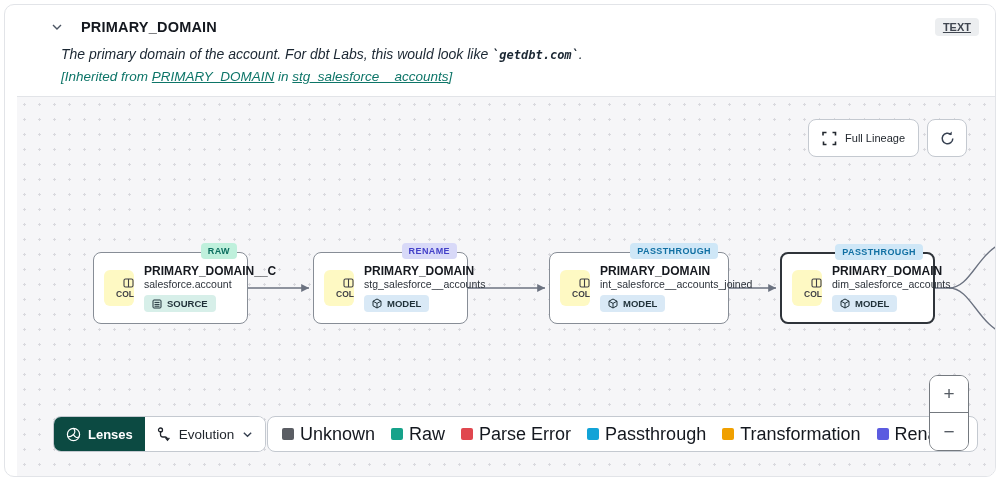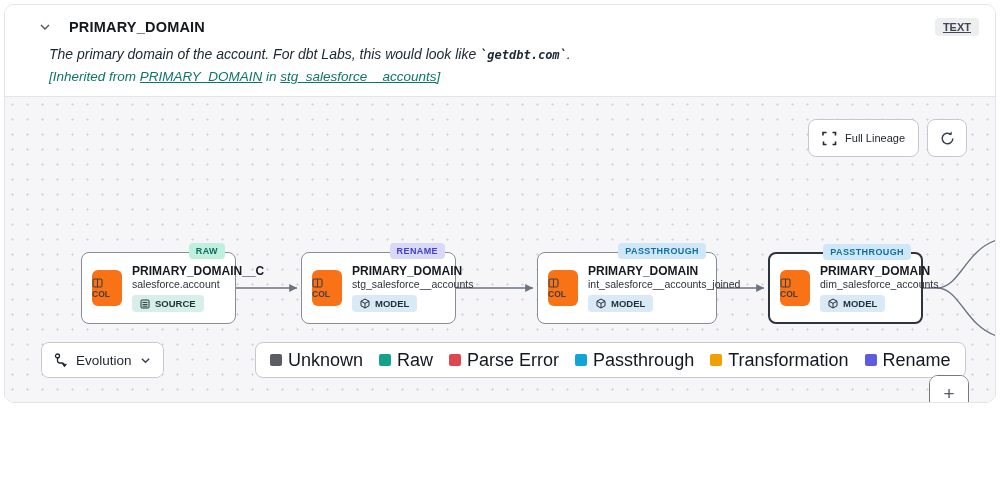--- a/index.html
+++ b/index.html
@@ -1,23 +1,23 @@
 <!DOCTYPE html>
 <html><head>
 <meta charset="utf-8">
 <style>
   html,body { margin:0; padding:0; }
   body {
     width:1008px; height:485px; background:#ffffff;
     font-family:"Liberation Sans", sans-serif; position:relative; overflow:hidden;
   }
   .panel {
-    position:absolute; left:4px; top:4px; width:992px; height:399px;
+    position:absolute; left:4px; top:4px; width:992px; height:473px;
     border:1px solid #e2e4e8; border-radius:10px; background:#fff;
-    box-sizing:border-box; display:flex; flex-direction:column; overflow:hidden;
+    box-sizing:border-box; display:flex; flex-direction:column; overflow:hidden;padding-left:12px;
   }
   
   .header { padding:12px 16px 12px 16px; background:#fff; }
   .header-row1 { display:flex; align-items:center; }
   .chev-btn { width:20px; height:20px; margin-left:14px; display:flex; align-items:center; justify-content:center; cursor:pointer; }
   .page-title { margin-left:14px; font-size:14.5px; font-weight:700; color:#14181f; letter-spacing:0.2px; }
   .spacer { flex:1; }
   .type-badge { background:#eceef0; color:#404650; font-size:11px; font-weight:600; padding:3px 8px; border-radius:4px;text-decoration:underline; }
   .desc { margin:9px 0 0 28px; font-style:italic; font-size:14px; color:#1b2733; }
   .desc .code { font-family:"DejaVu Sans Mono", monospace; font-weight:700; font-size:12px; }
@@ -39,22 +39,22 @@
   }
   .node.selected { border:2px solid #2f343a; }
   .status-badge {
     position:absolute; top:-10px; right:10px; font-size:9px; font-weight:700;
     padding:3px 7px; border-radius:4px; letter-spacing:0.4px;
   }
   .badge-raw { background:#bff0dc; color:#0b6e5f; }
   .badge-rename { background:#d8d9f8; color:#4340c8; }
   .badge-passthrough { background:#cfe7f7; color:#1170a3; }
   .col-chip {
-    min-width:30px; height:36px; background:#f97316; border-radius:6px;
-    display:flex; flex-direction:column; align-items:flex-start; justify-content:center;
+    min-width:30px; height:36px; background:#fef9c3; border-radius:6px;
+    display:flex; flex-direction:column; align-items:flex-end; justify-content:center;
     font-size:8.5px; font-weight:700; color:#3f3f46; gap:1px;
   }
   .node-body { display:flex; flex-direction:column; align-items:flex-start; }
   .node-title { font-size:12px; font-weight:700; color:#16191f; }
   .node-sub { font-size:10.5px; color:#2d333b; margin-top:0; }
   .res-badge {
     display:inline-flex; align-items:center; gap:5px; font-size:9.5px; font-weight:700;
     padding:3px 8px; border-radius:4px; margin-top:5px; color:#1f3038;
   }
   .res-source { background:#d7efe9; }
@@ -238,20 +238,27 @@
       <span>Full Lineage</span>
     </div>
     <div class="refresh-btn">
       <svg width="17" height="17" viewBox="0 0 17 17">
           <path d="M13.8 8.5 a5.3 5.3 0 1 1 -1.7 -3.9" fill="none" stroke="#374151" stroke-width="1.5"></path>
           <path d="M12.9 1.6 L12.5 5.1 L9.3 4.4 Z" fill="#374151"></path>
         </svg>
     </div>
 
     <div class="lens-group">
+      <div class="lens-seg">
+        <svg width="15" height="15" viewBox="0 0 16 16">
+            <circle cx="8" cy="8" r="6.5" fill="none" stroke="#fff" stroke-width="1.3"></circle>
+            <path d="M8 1.5 C10 4 10 6 8 8 M1.9 10.5 C5 10.5 6.5 9.5 8 8 M14.1 10.5 C11.5 12 9.5 11 8 8" fill="none" stroke="#fff" stroke-width="1.2"></path>
+          </svg>
+        <span>Lenses</span>
+      </div>
       <div class="evo-seg">
         <svg width="14" height="15" viewBox="0 0 14 15">
             <circle cx="3.5" cy="3" r="2" fill="none" stroke="#1f242b" stroke-width="1.3"></circle>
             <path d="M3.5 5 V8.5 a2.5 2.5 0 0 0 2.5 2.5 H8 a2.5 2.5 0 0 1 2.5 2.5" fill="none" stroke="#1f242b" stroke-width="1.3" transform="translate(0,-1)"></path>
             <path d="M8.6 10.8 L10.5 13.2 L12.4 10.8" fill="none" stroke="#1f242b" stroke-width="1.3"></path>
           </svg>
         <span>Evolution</span>
         <svg width="11" height="11" viewBox="0 0 12 12">
             <polyline points="2,4 6,8 10,4" fill="none" stroke="#374151" stroke-width="1.5"></polyline>
           </svg>

